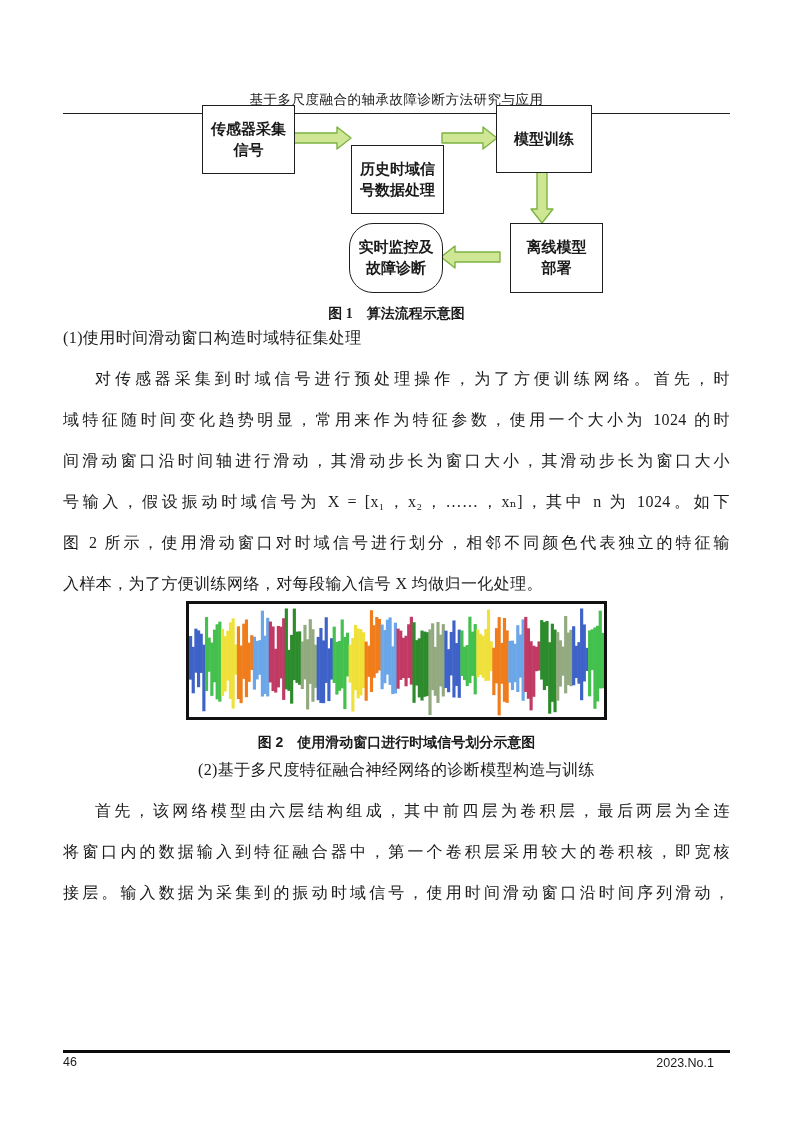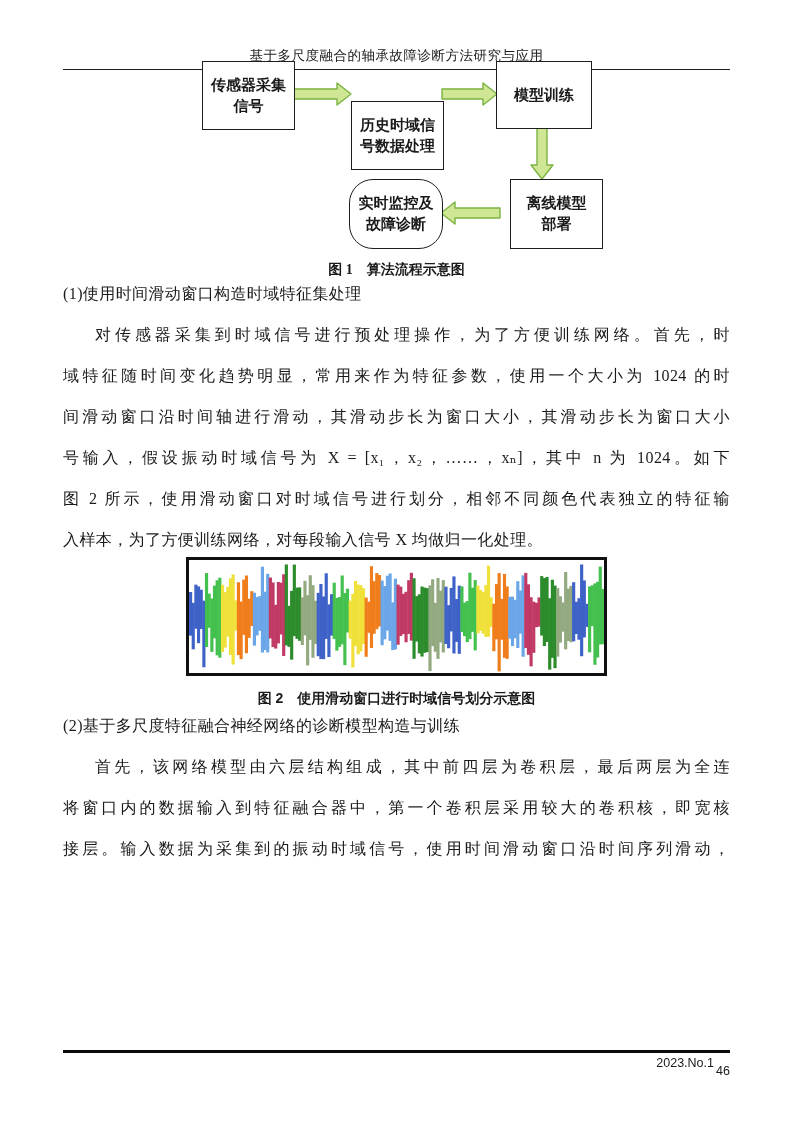--- a/index.html
+++ b/index.html
@@ -7,21 +7,21 @@
     position:relative;
     width:793px;height:1122px;
     margin:0 auto;
     background:#ffffff;
     font-family:"Liberation Serif","DejaVu Serif",serif;
     color:#1a1a1a;
     overflow:hidden;
   }
   
   .header-title{
-    padding-top:47px;
+    padding-top:91px;
     text-align:center;
     font-size:13.5px;
     letter-spacing:.5px;
   }
   .header-rule{
     margin:4px 63px 0 63px;
     border-top:1.6px solid #1f1f1f;
     height:0;
   }
   
@@ -36,21 +36,21 @@
   }
   .tline.lastline{text-align-last:left;}
   .tline.indent{text-indent:2em;}
   .sec-heading{
     font-size:16px;
     line-height:41px;
     letter-spacing:.4px;
   }
   .p1{margin-top:4px;}
   .h1-block{margin-top:-6px;}
-  .h2-block{margin-top:-3px;}
+  .h2-block{margin-top:-3px;text-align:center;}
   
   .flowchart{
     position:relative;
     width:793px;height:186px;
     margin-top:-9px;
   }
   .flow-svg{position:absolute;left:0;top:0;}
   .flow-node{
     position:absolute;
     background:#fff;
@@ -84,21 +84,21 @@
     background:#fff;
   }
   
   .footer{
     position:absolute;
     left:63px;right:63px;top:1050px;
     border-top:3px solid #0b0b0b;
     font-family:"Liberation Sans","DejaVu Sans",sans-serif;
     font-size:12.5px;
   }
-  .footer .pagenum{text-align:right;margin-top:11px;}
+  .footer .pagenum{text-align:left;margin-top:2px;}
   .footer .issue{position:absolute;right:16px;top:3px;}
 </style>
 </head>
 <body>
 
 <div class="page">
 
   <div class="header-title">基于多尺度融合的轴承故障诊断方法研究与应用</div>
   <div class="header-rule"></div>
 

